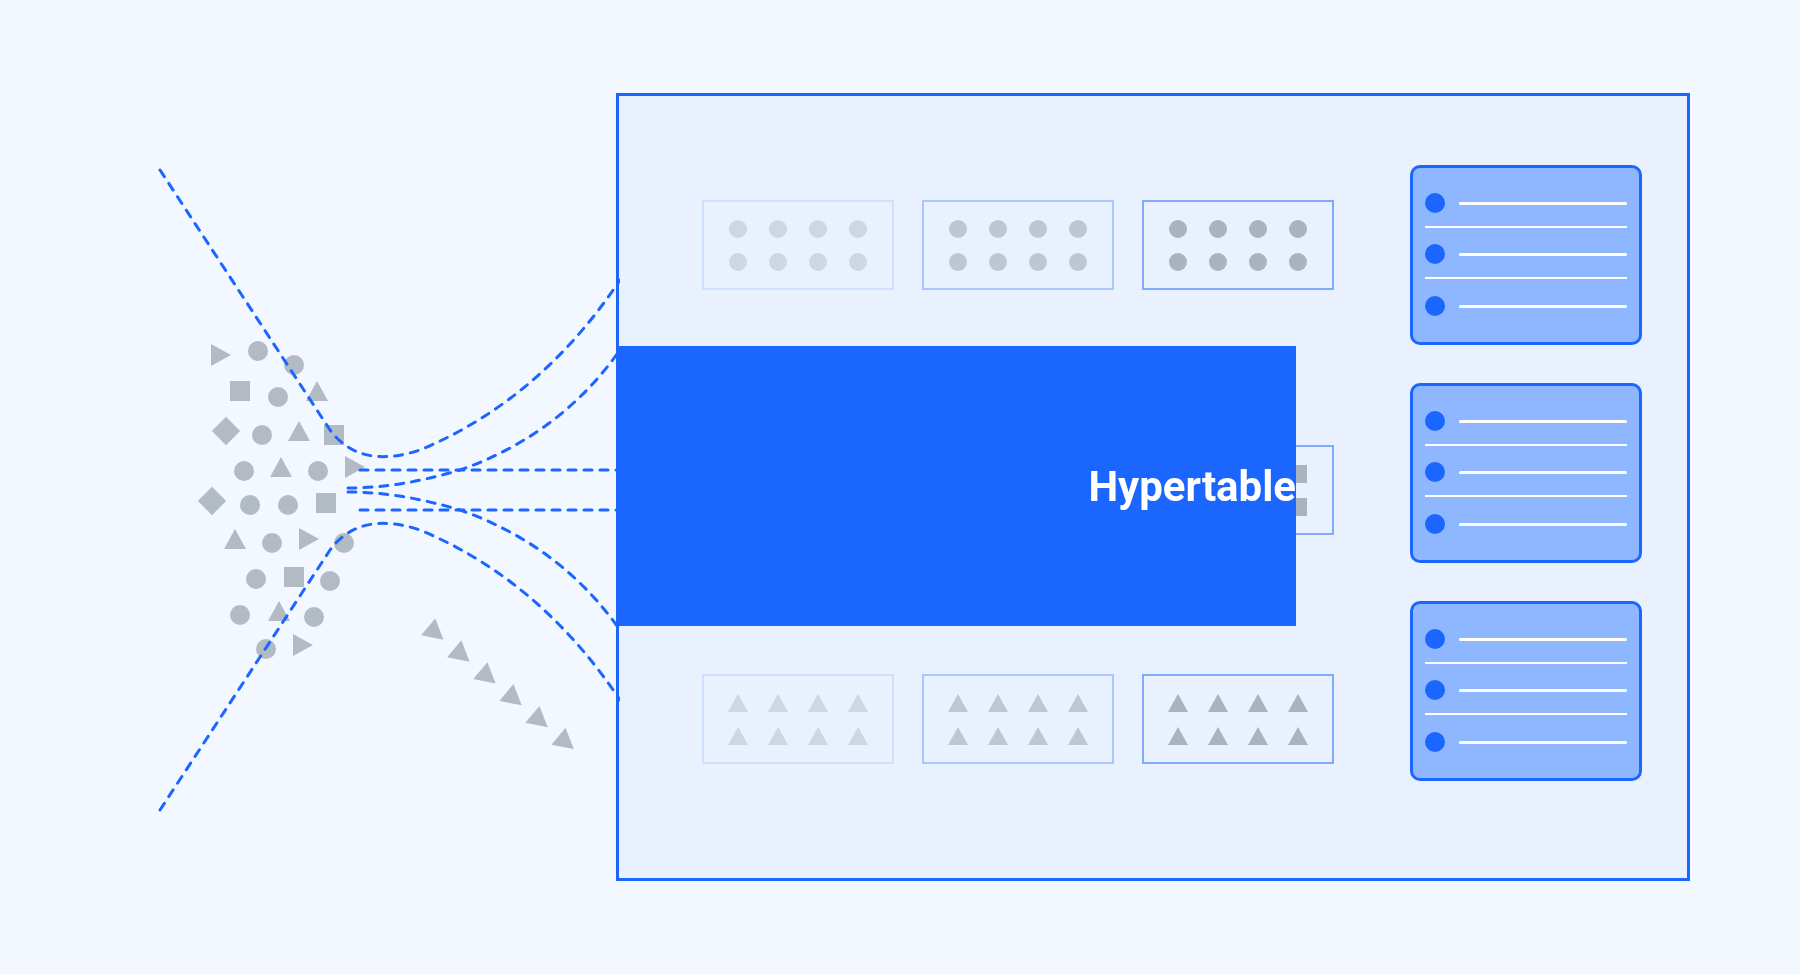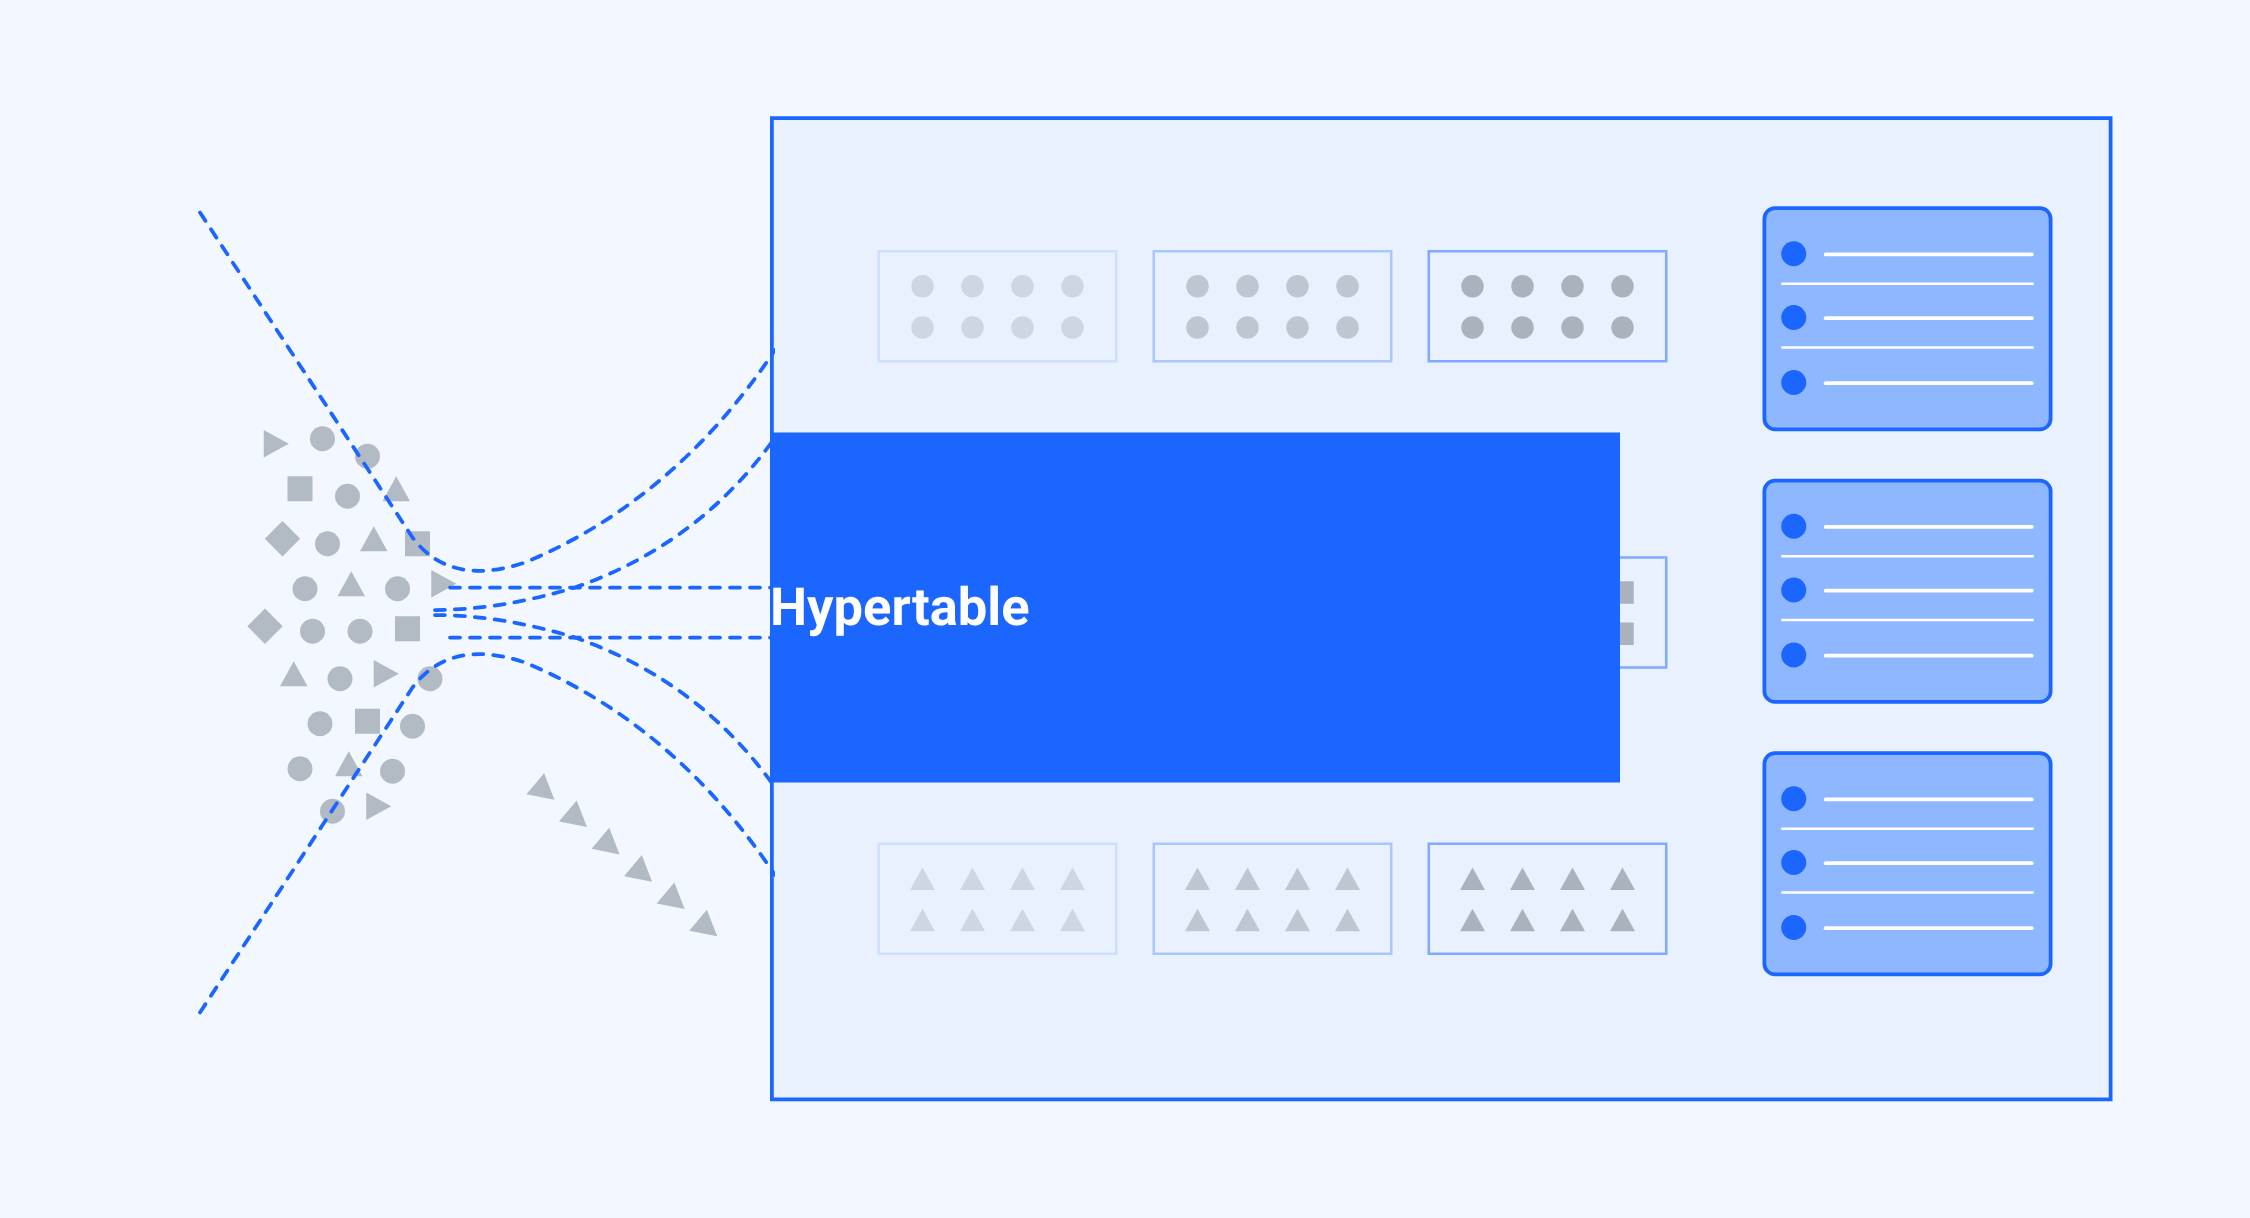--- a/index.html
+++ b/index.html
@@ -27,21 +27,21 @@
     .hypertable-box {
       position: absolute;
       left: 616px;
       top: 346px;
       width: 680px;
       height: 280px;
       background: #1a66ff;
       color: #fff;
       display: flex;
       align-items: center;
-      justify-content: flex-start;
+      justify-content: flex-end;
       font-size: 42px;
       font-weight: 700;
       z-index: 5;
     }
     .chunk-row {
       position: absolute;
       display: flex;
       gap: 28px;
     }
     .chunk-row.top { left: 702px; top: 200px; }

